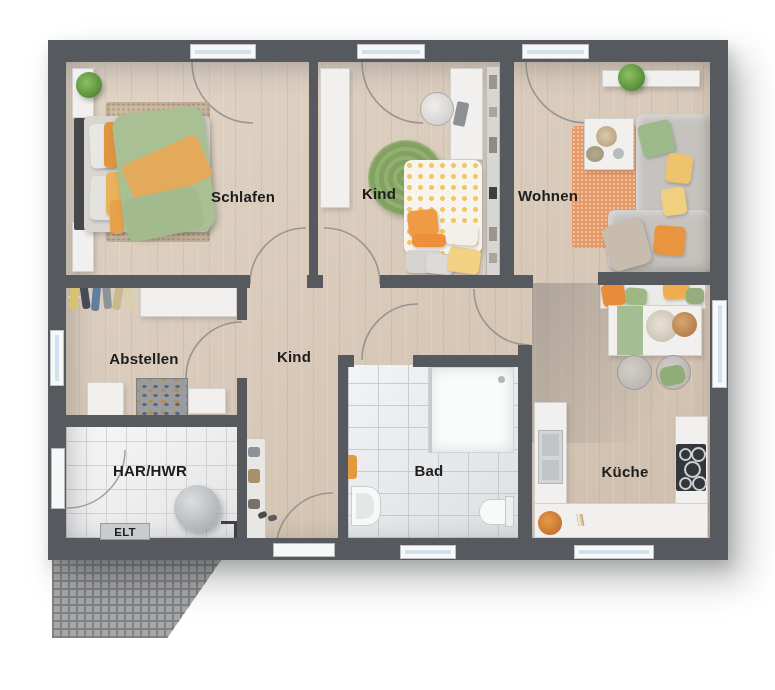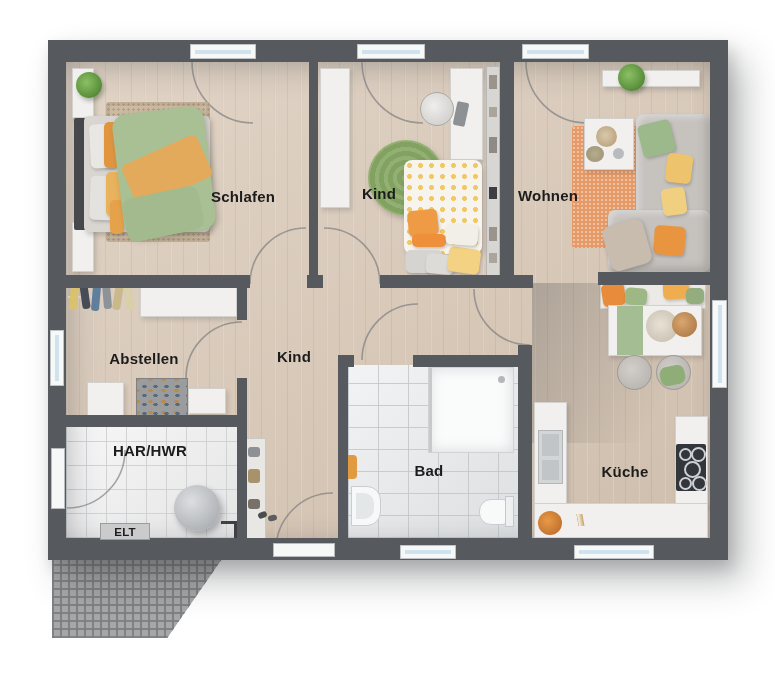--- a/index.html
+++ b/index.html
@@ -282,20 +282,20 @@
       </div>
     <div class="doorleaf" style="left:51px;top:448px;width:14px;height:61px;"></div>
     <div class="doorleaf" style="left:273px;top:543px;width:62px;height:14px;"></div>
   </div>
 
   <span class="room-label" style="left:243px;top:196px;">Schlafen</span>
   <span class="room-label" style="left:379px;top:193px;">Kind</span>
   <span class="room-label" style="left:548px;top:195px;">Wohnen</span>
   <span class="room-label" style="left:144px;top:358px;">Abstellen</span>
   <span class="room-label" style="left:294px;top:356px;">Kind</span>
-  <span class="room-label" style="left:150px;top:450px;">HAR/HWR</span>
+  <span class="room-label" style="left:150px;top:470px;">HAR/HWR</span>
   <span class="room-label" style="left:429px;top:470px;">Bad</span>
   <span class="room-label" style="left:625px;top:471px;">Küche</span>
 
   <div class="abs z30" style="left:100px;top:523px;width:50px;height:17px;background:#c9cbcd;border:1px solid #9a9c9e;box-sizing:border-box;"></div>
   <span class="room-label small-label" style="left:125px;top:532px;z-index:41;">ELT</span>
 
 </div>
 
 </body></html>

